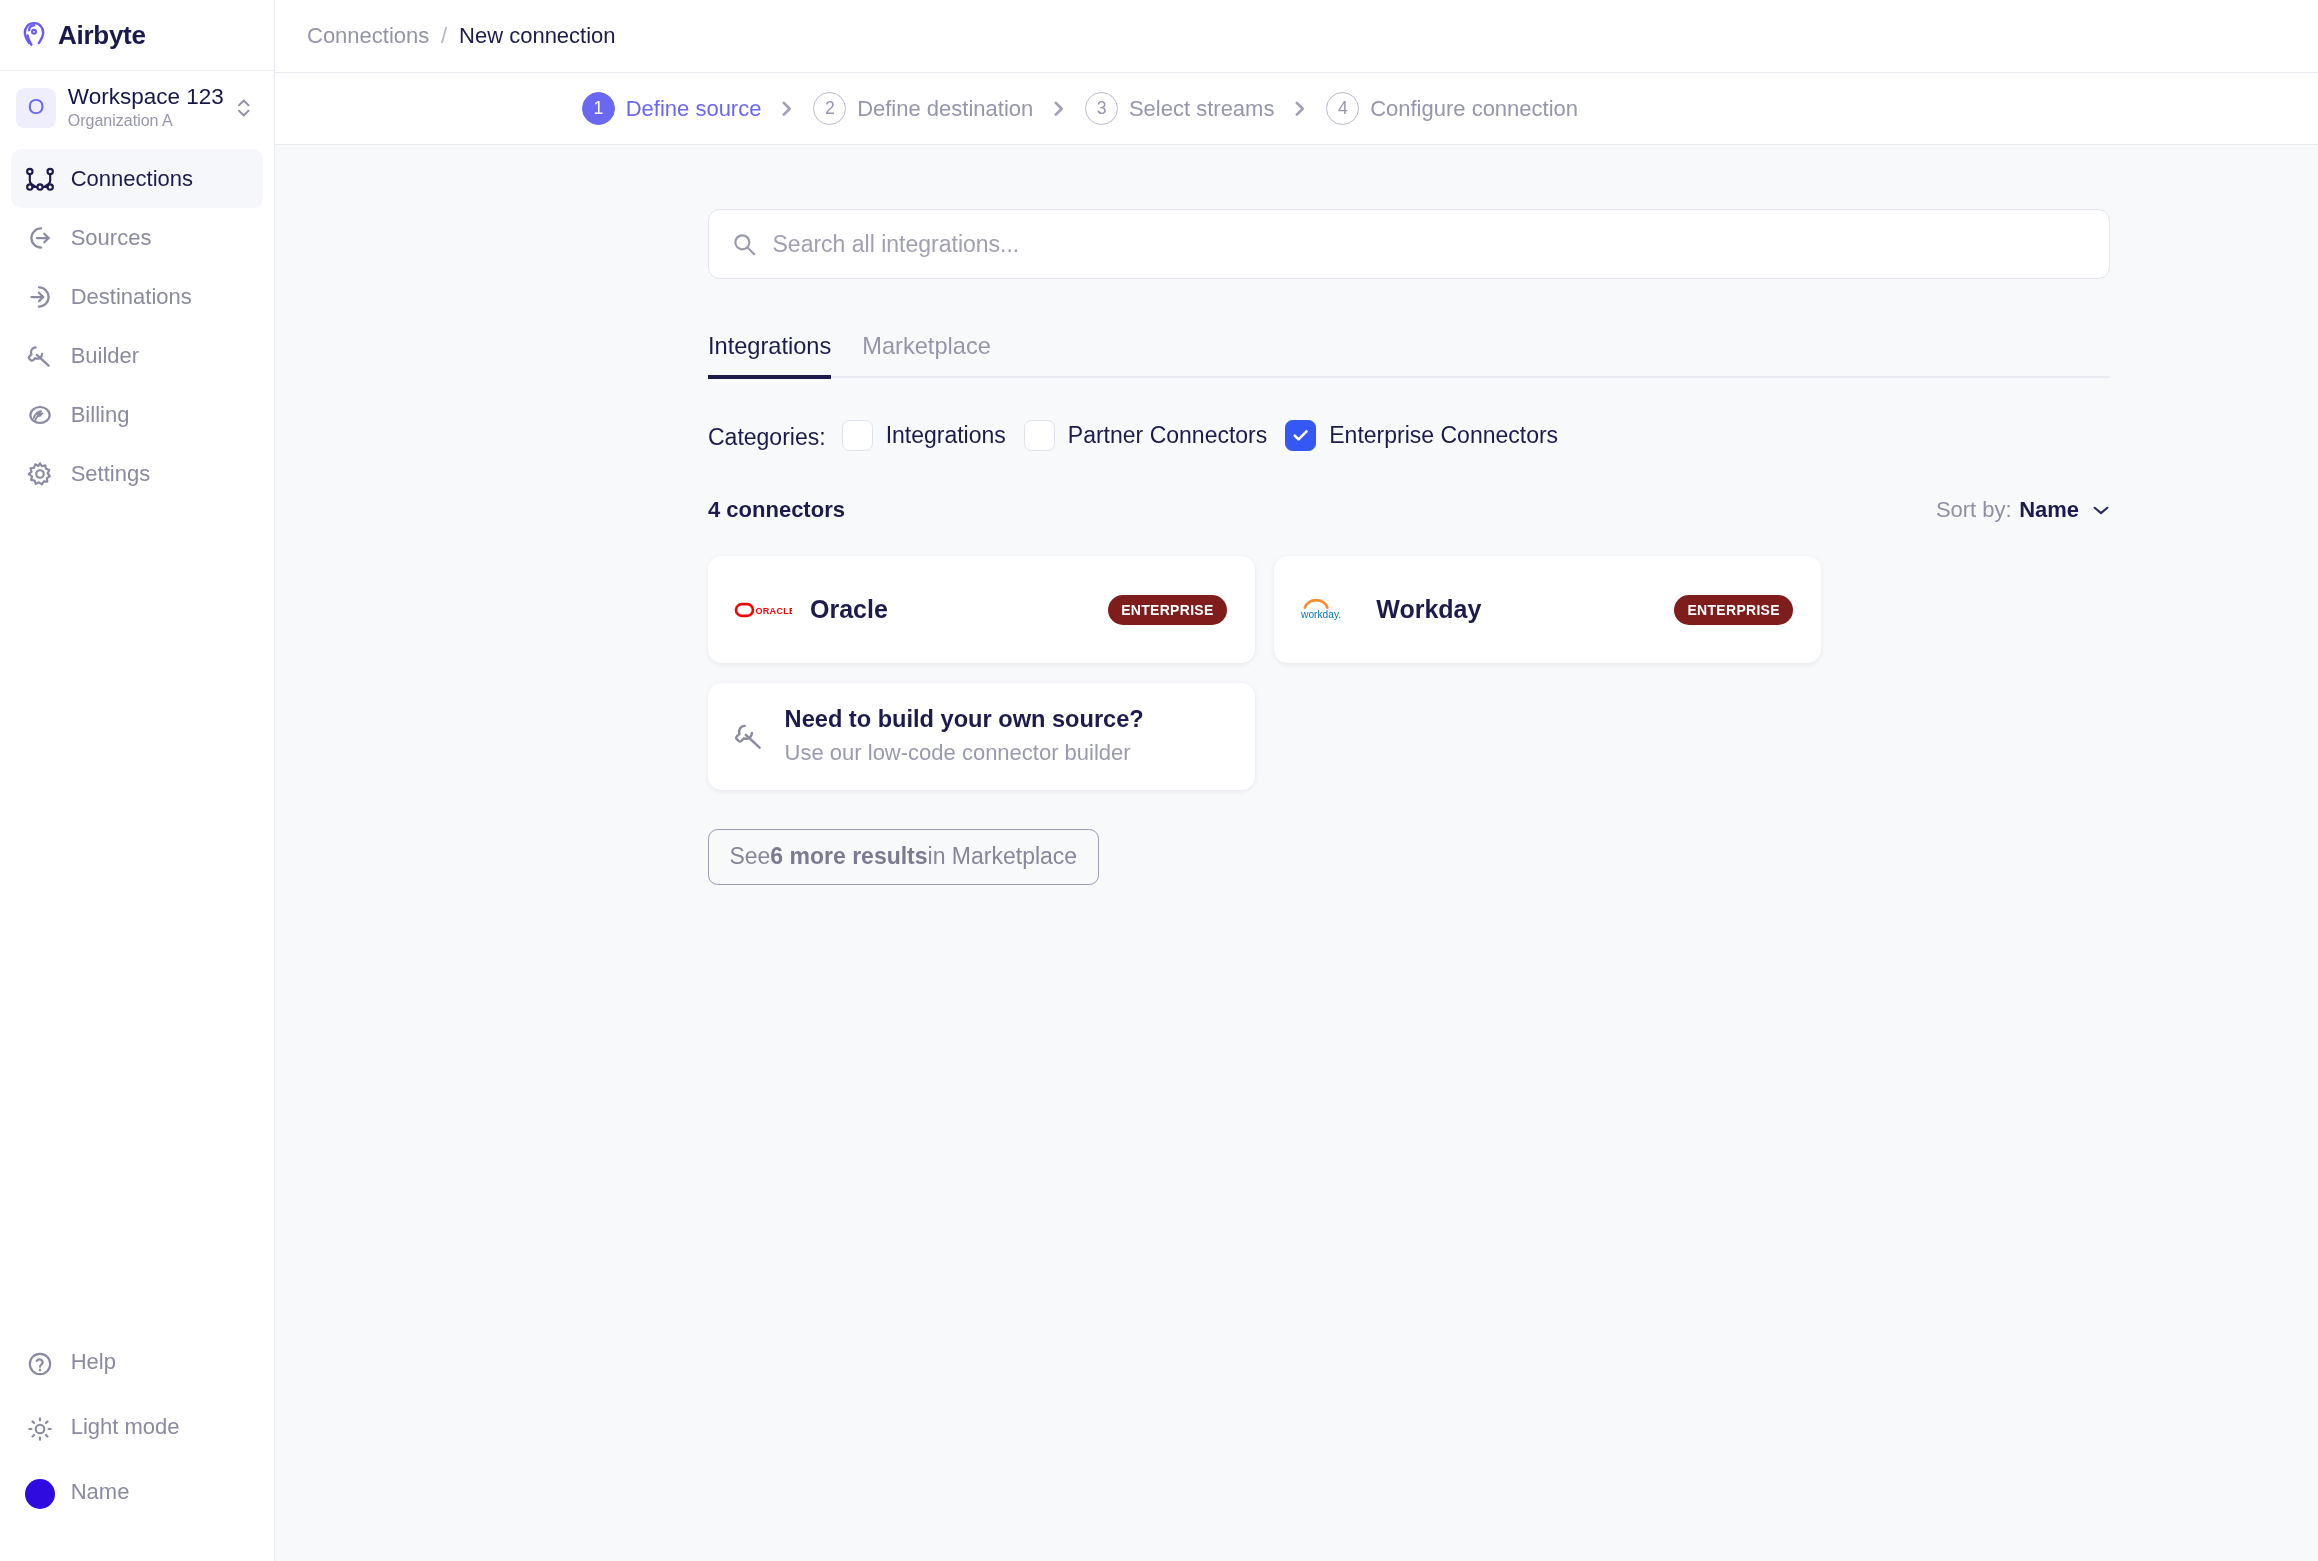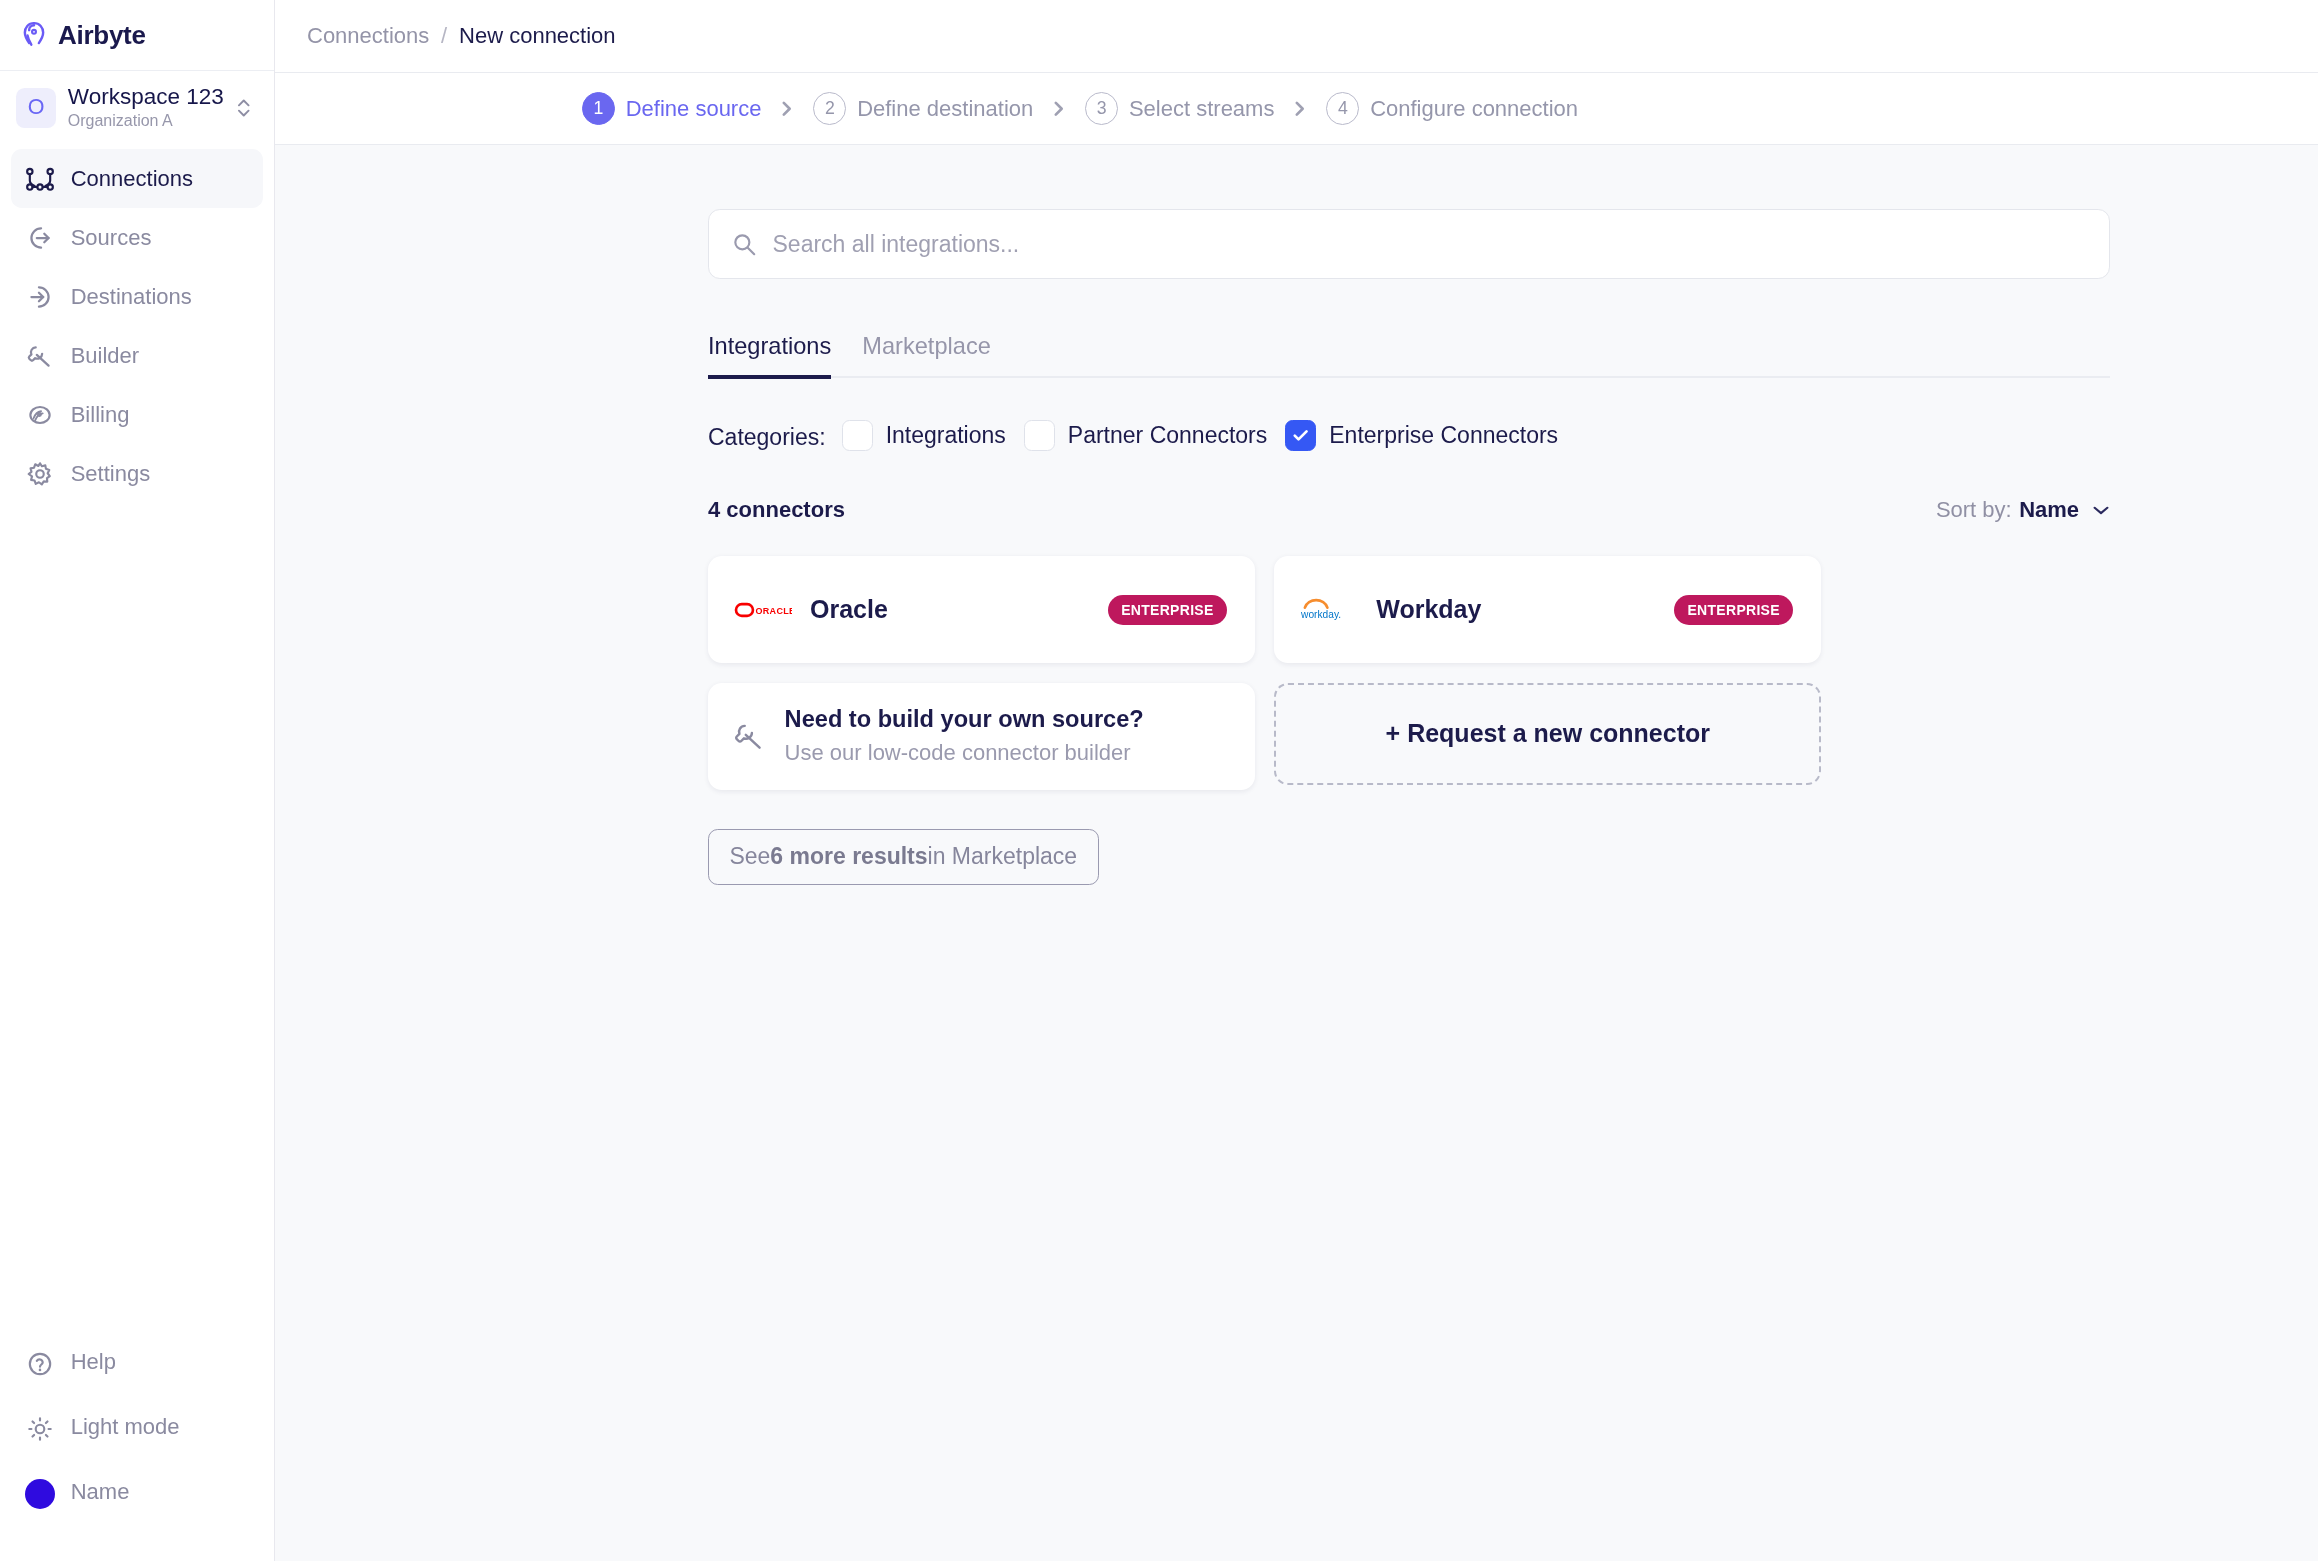--- a/index.html
+++ b/index.html
@@ -345,21 +345,21 @@
     margin-right: 18px;
   }
   .conn-name {
     font-size: 25px;
     font-weight: bold;
     color: #1c1b4b;
     flex: 1 1 auto;
     white-space: nowrap;
   }
   .badge {
-    background: #be185d;
+    background: #7f1d1d;
     color: #ffffff;
     font-size: 14px;
     font-weight: bold;
     letter-spacing: 0.3px;
     padding: 7px 13.4px;
     border-radius: 16px;
     white-space: nowrap;
   }
 
   .builder-card {
@@ -697,23 +697,20 @@
                 <path d="M24 13a11 11 0 00-10 15l-5 5a3.5 3.5 0 000 5l3.5 3.5a3.5 3.5 0 005 0l5-5a11 11 0 0015-10" stroke="#8a8aa0" stroke-width="4.6" stroke-linecap="round" stroke-linejoin="round"></path>
                 <path d="M26 30l26 24" stroke="#8a8aa0" stroke-width="4.6" stroke-linecap="round"></path>
               </svg>
             </span>
             <span class="builder-text">
               <span class="builder-title">Need to build your own source?</span>
               <span class="builder-sub">Use our low-code connector builder</span>
             </span>
           </div>
 
-          <div class="request-card">
-            <span class="request-text">+ Request a new connector</span>
-          </div>
         </div>
 
         <button class="see-more">
           <span>See </span>
             <b>6 more results</b>
             <span> in Marketplace</span>
         </button>
 
       </div>
     </div>

